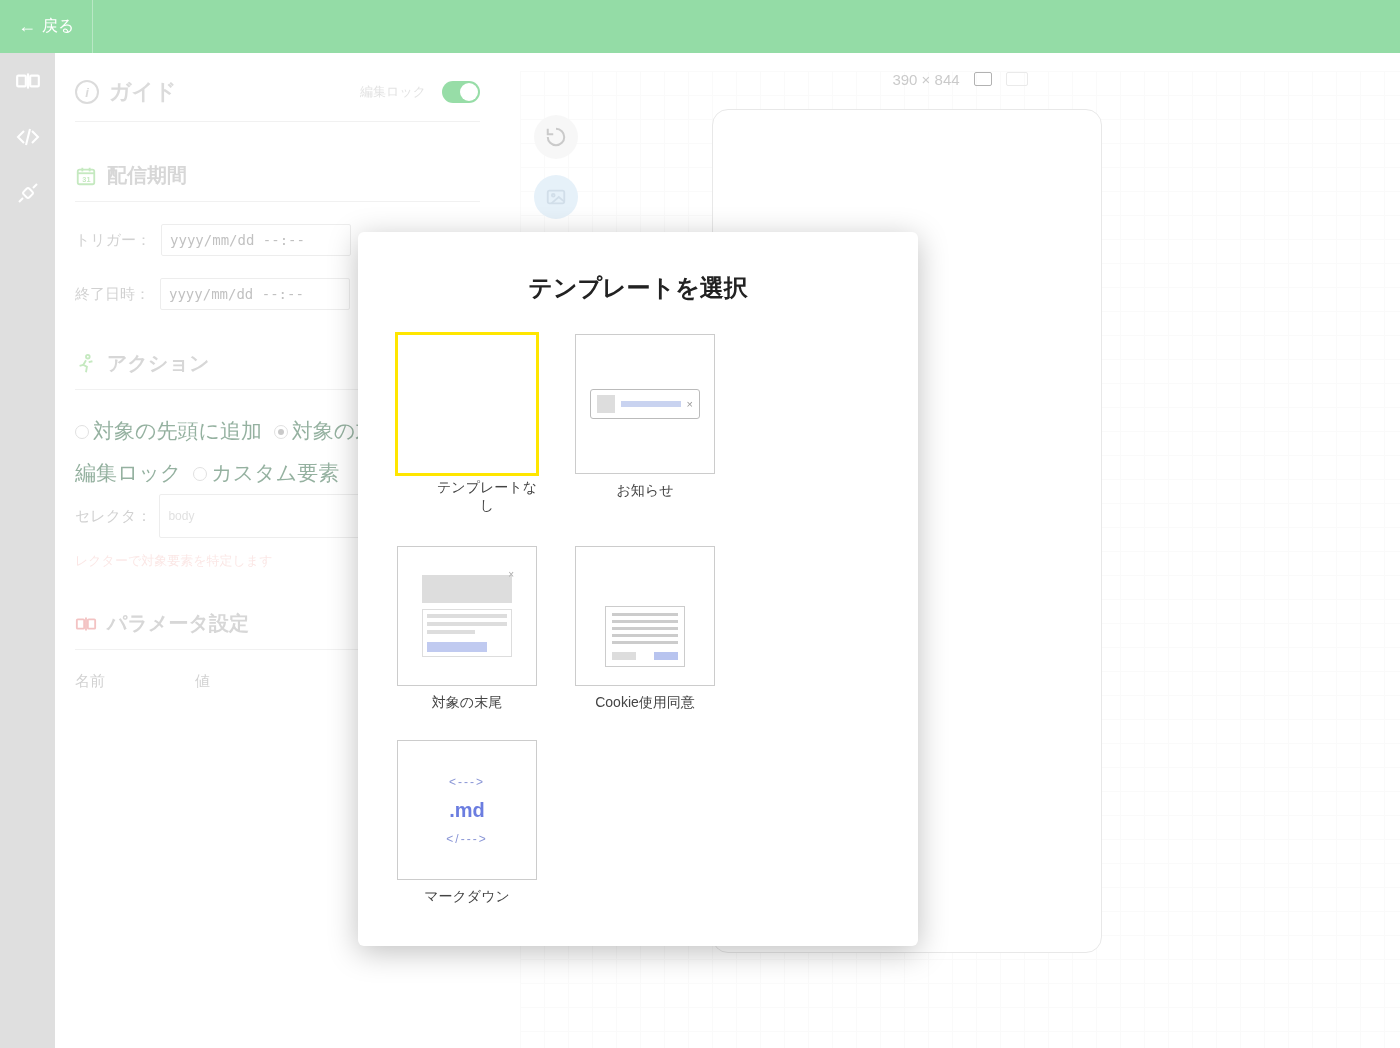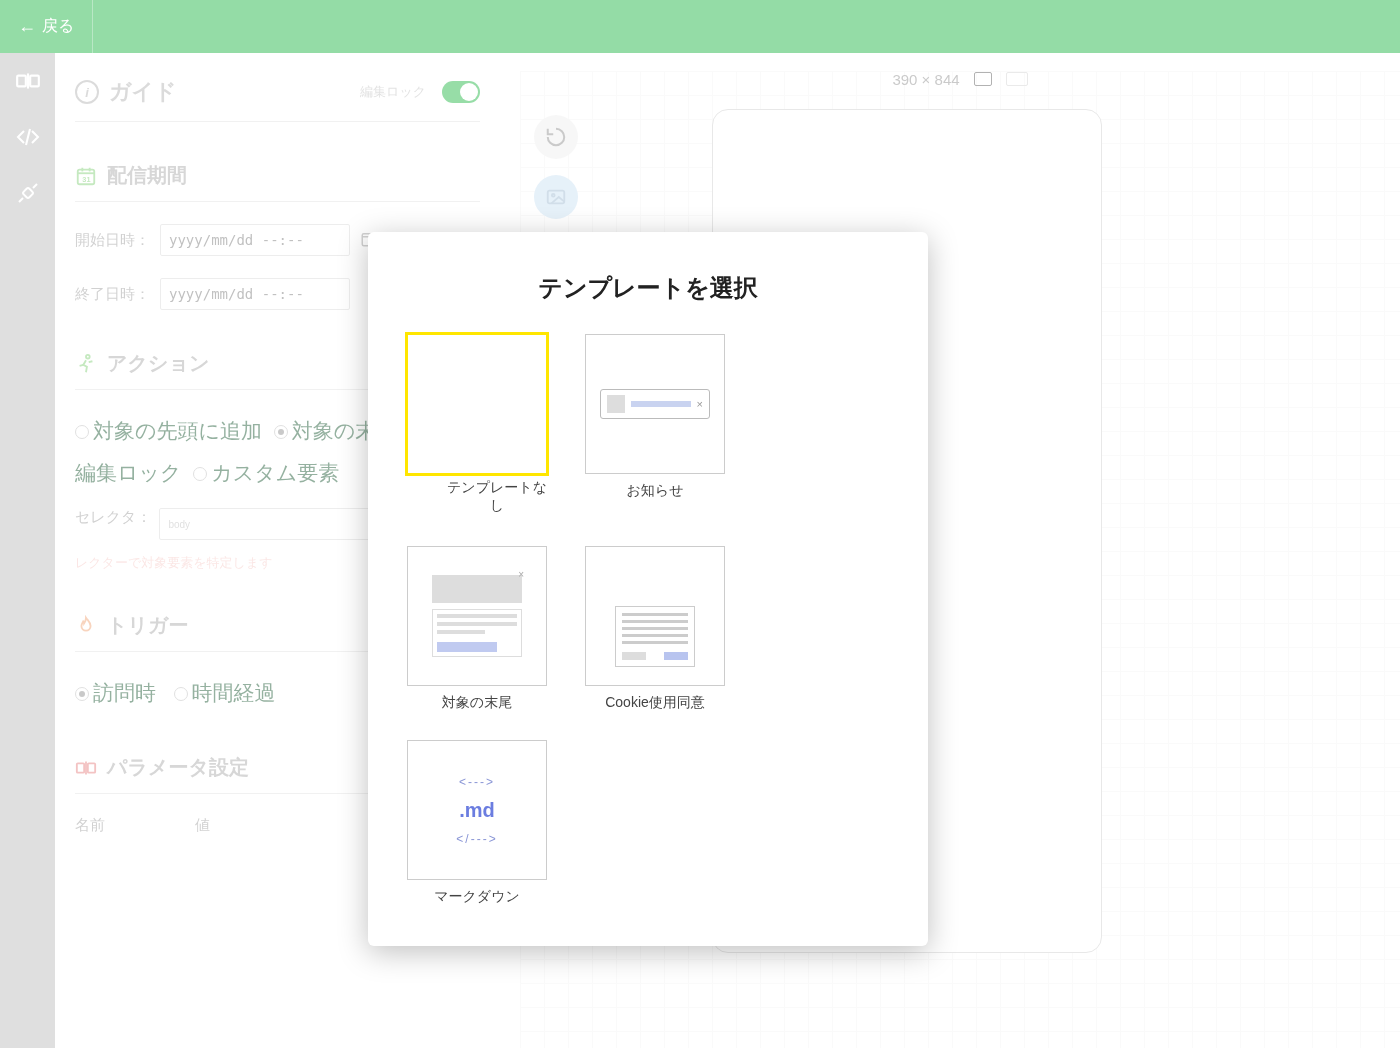--- a/index.html
+++ b/index.html
@@ -25,22 +25,22 @@
 
 .section { margin-top:40px; }
 .section-head { display:flex; align-items:center; gap:10px; font-size:20px; color:#a6a6a6; font-weight:600; border-bottom:1px solid #e0e0e0; padding-bottom:12px; }
 .head-icon { width:22px; height:22px; color:#b0e0a8; }
 .field-row { display:flex; align-items:center; gap:10px; margin-top:22px; font-size:15px; color:#9a9a9a; }
 .field-row input[type=text] { border:1px solid #d8d8d8; border-radius:2px; height:32px; padding:0 8px; font-size:14px; color:#aaa; width:190px; font-family:monospace; }
 .cal-icon { width:20px; height:20px; color:#aaa; }
 .radio { width:14px; height:14px; border:1.5px solid #bbb; border-radius:50%; display:inline-block; vertical-align:middle; margin-right:4px; position:relative; }
 .radio.checked::after { content:""; position:absolute; inset:3px; background:#888; border-radius:50%; }
 .opt-row { margin-top:20px; font-size:21px; color:#14532d; line-height:2; }
-.sel-row { display:flex; align-items:flex-start; gap:8px; margin-top:14px; font-size:15px; color:#9a9a9a; }
-.sel-row input { border:1px solid #d8d8d8; border-radius:2px; height:32px; padding:0 8px; font-size:10px; color:#bbb; width:220px; }
+.sel-row { display:flex; align-items:center; gap:8px; font-size:15px; color:#9a9a9a; }
+.sel-row input { border:1px solid #d8d8d8; border-radius:2px; height:44px; padding:0 8px; font-size:12px; color:#bbb; width:220px; }
 .hint { margin-top:14px; font-size:13px; color:#e5655b; opacity:.35; }
 .param-head .head-icon { color:#e5a8a8; }
 .param-cols { display:flex; gap:90px; margin-top:22px; font-size:15px; color:#9a9a9a; }
 
 
 .canvas { position:absolute; top:71px; left:520px; right:0; bottom:0; background-image:
   linear-gradient(#f3f3f3 1px, transparent 1px),
   linear-gradient(90deg,#f3f3f3 1px, transparent 1px);
   background-size:24px 24px; }
 .dim-bar { position:absolute; top:-6px; left:0; right:0; height:28px; display:flex; align-items:center; justify-content:center; gap:14px; font-size:15px; color:#8a8a8a;text-align:center; }
@@ -49,21 +49,21 @@
 .dev-icon.desktop { width:22px; border-color:#d0d0d0; }
 .device-frame { position:absolute; top:38px; left:192px; width:390px; height:844px; border:1px solid #ccc; border-radius:16px; background:#fff; }
 .float-btn { position:absolute; left:14px; width:44px; height:44px; border-radius:50%; background:#eeeeee; display:flex; align-items:center; justify-content:center; color:#8a8a8a; }
 .float-btn.reload { top:44px; }
 .float-btn.img { top:104px; background:#c7dff2; color:#9ab7cf; }
 
 
 .dim { position:absolute; inset:0; background:rgba(255,255,255,.55); }
 
 
-.modal { position:absolute; top:232px; left:368px; width:560px; background:#fff; border-radius:6px; box-shadow:0 6px 30px rgba(0,0,0,.25); padding:40px 34px 40px; }
+.modal { position:absolute; top:232px; left:358px; width:560px; background:#fff; border-radius:6px; box-shadow:0 6px 30px rgba(0,0,0,.25); padding:40px 34px 40px; }
 .modal h2 { text-align:center; font-size:24px; font-weight:700; color:#222; margin-bottom:30px; }
 .tpl-grid { display:flex; flex-wrap:wrap; gap:28px; justify-content:flex-start; }
 .tpl-item { width:150px; display:flex; flex-direction:column; align-items:center; gap:8px; cursor:pointer; }
 .tpl-thumb { width:140px; height:140px; border:1px solid #ccc; background:#fff; display:flex; align-items:center; justify-content:center; position:relative; }
 .tpl-item.selected .tpl-thumb { outline:3px solid #ffe600; outline-offset:-1px; }
 .tpl-label { font-size:14px; color:#444; text-align:center; }
 .tpl-item.selected .tpl-label { transform:translateY(-3px);margin-left:40px; }
 
 
 .notice-art { width:110px; height:30px; border:1px solid #bbb; border-radius:3px; display:flex; align-items:center; padding:0 6px; gap:6px; }
@@ -139,21 +139,21 @@
             <rect x="3" y="5" width="18" height="16" rx="2"></rect>
             <line x1="3" y1="9" x2="21" y2="9"></line>
             <line x1="8" y1="3" x2="8" y2="7"></line>
             <line x1="16" y1="3" x2="16" y2="7"></line>
             <text x="8" y="18" font-size="8" fill="#7ece73" stroke="none">31</text>
           </svg>
       </span>
       <span>配信期間</span>
     </div>
     <div class="field-row">
-      <span>開始日時：</span>
+      <span>トリガー：</span>
       <input type="text" placeholder="yyyy/mm/dd --:--" style="">
       <span class="cal-icon">
         <svg viewBox="0 0 24 24" width="18" height="18" fill="none" stroke="#999" stroke-width="2">
             <rect x="3" y="5" width="18" height="16" rx="2"></rect>
             <line x1="3" y1="9" x2="21" y2="9"></line>
           </svg>
       </span>
     </div>
     <div class="field-row">
       <span>終了日時：</span>
@@ -180,34 +180,20 @@
       <span>編集ロック</span>
       &nbsp;<span><span class="radio"></span><span>カスタム要素</span></span>
     </div>
     <div class="sel-row">
       <span>セレクタ：</span>
       <input type="text" value="body" style="">
     </div>
     <div class="hint">レクターで対象要素を特定します</div>
   </div>
 
-  <div class="section">
-    <div class="section-head">
-      <span class="head-icon">
-        <svg viewBox="0 0 24 24" width="22" height="22" fill="none" stroke="#f0a070" stroke-width="2">
-            <path d="M12 3c2 3 5 5 5 9a5 5 0 01-10 0c0-2 1-3 2-5 1 1 1 2 1 2s2-3 2-6z"></path>
-          </svg>
-      </span>
-      <span>トリガー</span>
-    </div>
-    <div class="opt-row">
-      <span><span class="radio checked"></span><span>訪問時</span></span>
-      &nbsp;&nbsp;<span><span class="radio"></span><span>時間経過</span></span>
-    </div>
-  </div>
 
   <div class="section">
     <div class="section-head param-head">
       <span class="head-icon">
         <svg viewBox="0 0 24 24" width="22" height="22" fill="none" stroke="#e57a7a" stroke-width="2">
             <rect x="2" y="7" width="8" height="10" rx="1"></rect>
             <rect x="14" y="7" width="8" height="10" rx="1"></rect>
             <line x1="12" y1="5" x2="12" y2="19"></line>
           </svg>
       </span>

